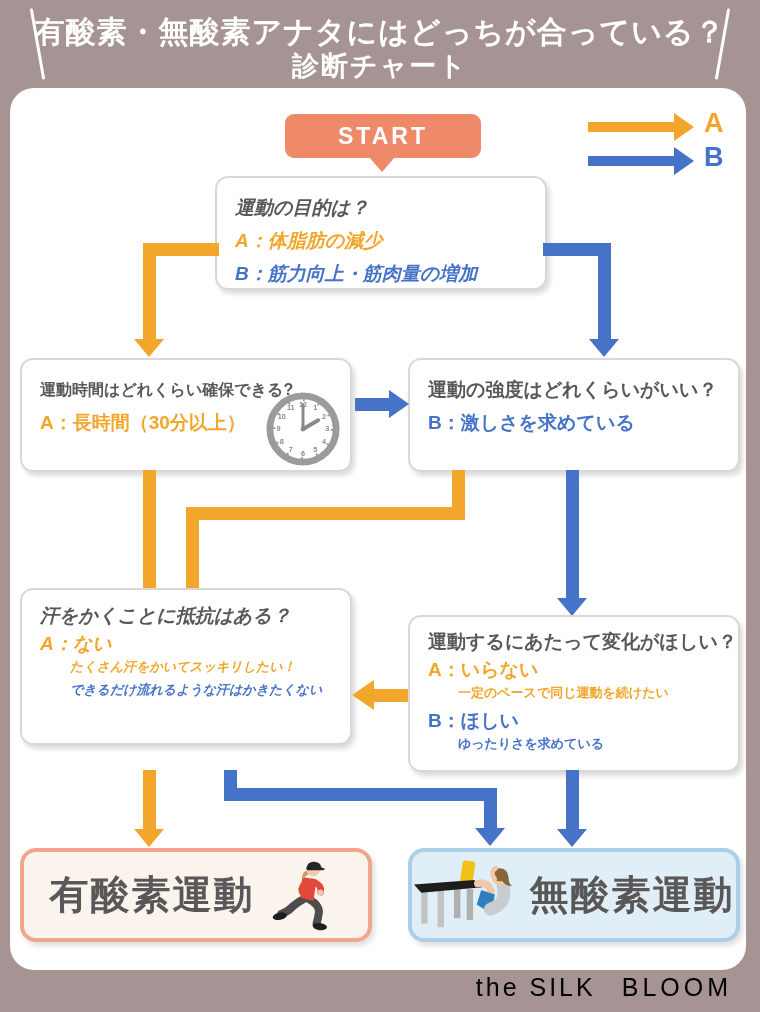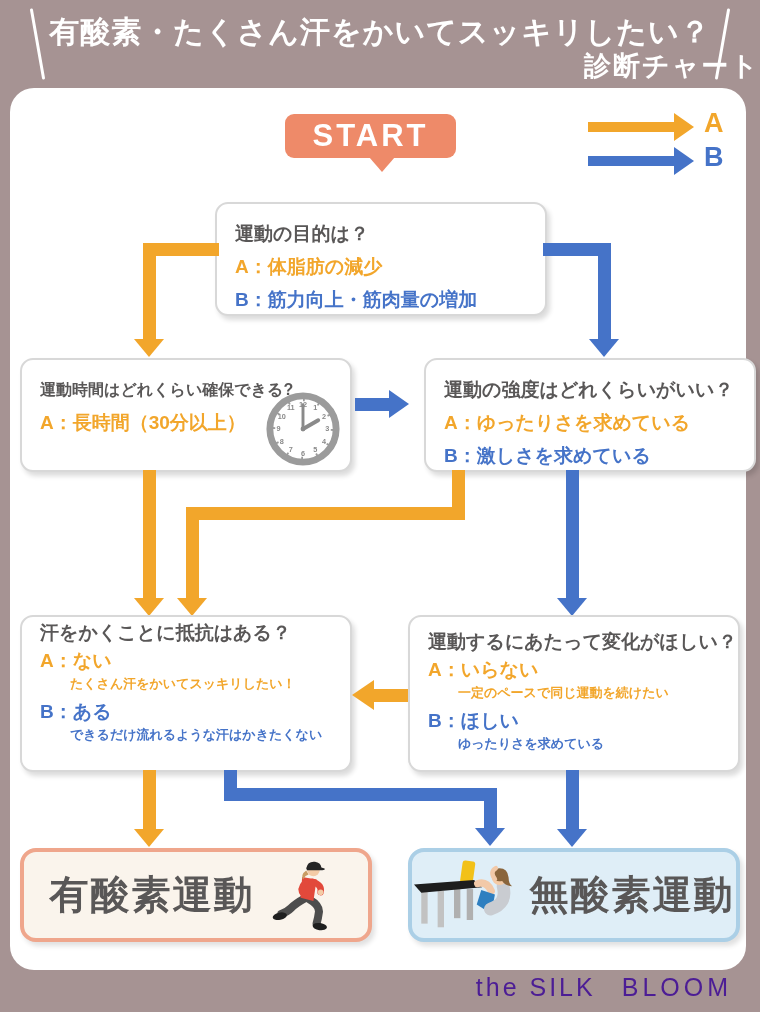--- a/index.html
+++ b/index.html
@@ -12,32 +12,32 @@
     position:absolute;left:10px;top:88px;width:736px;height:882px;
     background:#ffffff;border-radius:24px;
   }
   
   .title1{
     position:absolute;top:12px;left:0;width:760px;text-align:center;
     color:#ffffff;font-family:"Liberation Serif","DejaVu Serif",serif;
     font-size:30px;font-weight:bold;letter-spacing:1px;
   }
   .title2{
-    position:absolute;top:48px;left:0;width:760px;text-align:right;
+    position:absolute;top:48px;left:0;width:760px;text-align:center;
     color:#ffffff;font-family:"Liberation Serif","DejaVu Serif",serif;
     font-size:27px;font-weight:bold;letter-spacing:2px;
   }
   .slash{position:absolute;width:3px;height:72px;background:#ffffff;border-radius:2px;top:8px;}
   .slash-l{left:36px;transform:rotate(-10deg);}
   .slash-r{left:721px;transform:rotate(10deg);}
   
   .start{
-    position:absolute;left:285px;top:114px;width:171px;height:44px;
+    position:absolute;left:285px;top:114px;width:196px;height:44px;
     background:var(--salmon);border-radius:9px;
-    color:#fff;font-size:31px;letter-spacing:3px;font-weight:bold;
+    color:#fff;font-size:23px;letter-spacing:3px;font-weight:bold;
     display:flex;align-items:center;justify-content:center;
   }
   .start-tri{
     position:absolute;left:369px;top:157px;width:0;height:0;
     border-left:13px solid transparent;border-right:13px solid transparent;
     border-top:15px solid var(--salmon);
   }
   
   .box{
     position:absolute;background:#fff;border:2px solid #d8d8d8;border-radius:13px;
@@ -65,50 +65,50 @@
   .result{
     position:absolute;border-radius:16px;box-sizing:border-box;
     display:flex;align-items:center;justify-content:center;gap:16px;
     box-shadow:3px 4px 5px rgba(0,0,0,.12);
   }
   .result-aerobic{left:20px;top:848px;width:352px;height:94px;background:var(--aerobicbg);border:4px solid var(--aerobicborder);}
   .result-anaerobic{left:408px;top:848px;width:332px;height:94px;background:var(--anaerobicbg);border:4px solid var(--anaerobicborder);}
   .result-label{font-size:39px;font-weight:bold;color:var(--textgray);letter-spacing:2px;white-space:nowrap;}
   
   .footer{
-    position:absolute;top:973px;right:28px;color:#4c1d95;font-size:25px;
+    position:absolute;top:973px;right:28px;color:#000000;font-size:25px;
     display:flex;gap:26px;align-items:baseline;
   }
   .brand1{letter-spacing:3px;}
   .brand2{letter-spacing:4px;}
   .clock{position:absolute;right:8px;top:30px;}
 </style>
 </head>
 <body>
 
 <div class="panel"></div>
 
-<div class="title1">有酸素・たくさん汗をかいてスッキリしたい？</div>
+<div class="title1">有酸素・無酸素アナタにはどっちが合っている？</div>
 <div class="title2">診断チャート</div>
 <div class="slash slash-l"></div>
 <div class="slash slash-r"></div>
 
 <div class="start">
   <span>START</span>
 </div>
 <div class="start-tri"></div>
 
 <div class="ah thin orange" style="left:588px;top:122px;width:88px;"></div>
 <div class="head head-right orange" style="left:674px;top:113px;"></div>
 <div class="legend-label orange" style="left:704px;top:108px;">A</div>
 <div class="ah thin blue" style="left:588px;top:156px;width:88px;"></div>
 <div class="head head-right blue" style="left:674px;top:147px;"></div>
 <div class="legend-label blue" style="left:704px;top:142px;">B</div>
 
-<div class="box" style="left:215px;top:202px;width:332px;height:114px;">
+<div class="box" style="left:215px;top:176px;width:332px;height:114px;font-style:italic;">
   <div class="q">運動の目的は？</div>
   <div class="opt opt-a">A：体脂肪の減少</div>
   <div class="opt opt-b">B：筋力向上・筋肉量の増加</div>
 </div>
 
 <div class="ah orange" style="left:143px;top:243px;width:76px;"></div>
 <div class="av orange" style="left:143px;top:243px;height:97px;"></div>
 <div class="head head-down orange" style="left:134px;top:339px;"></div>
 <div class="ah blue" style="left:543px;top:243px;width:68px;"></div>
 <div class="av blue" style="left:598px;top:243px;height:97px;"></div>
@@ -133,43 +133,41 @@
       <text x="18.3" y="30">10</text>
       <text x="27.5" y="21">11</text>
       <text x="40" y="17.9">12</text>
     </g>
     <line x1="40" y1="40" x2="55.6" y2="31" stroke="#8a8a8a" stroke-width="4" stroke-linecap="round"></line>
     <line x1="40" y1="40" x2="40" y2="15" stroke="#8a8a8a" stroke-width="3" stroke-linecap="round"></line>
     <circle cx="40" cy="40" r="2.5" fill="#8a8a8a"></circle>
   </svg>
 </div>
 
-<div class="box" style="left:408px;top:358px;width:332px;height:114px;margin-left:16px;">
+<div class="box" style="left:408px;top:358px;width:332px;height:114px;">
   <div class="q">運動の強度はどれくらいがいい？</div>
-  <div class="opt opt-a">A：ゆったりさを求めている</div>
   <div class="opt opt-b">B：激しさを求めている</div>
 </div>
 
 <div class="ah blue" style="left:355px;top:398px;width:36px;"></div>
 <div class="head head-right blue" style="left:389px;top:390px;"></div>
 
 <div class="av orange" style="left:143px;top:470px;height:129px;"></div>
 <div class="head head-down orange" style="left:134px;top:598px;"></div>
 <div class="av orange" style="left:452px;top:470px;height:50px;"></div>
 <div class="ah orange" style="left:186px;top:507px;width:279px;"></div>
 <div class="av orange" style="left:186px;top:507px;height:92px;"></div>
 <div class="head head-down orange" style="left:177px;top:598px;"></div>
 <div class="av blue" style="left:566px;top:470px;height:129px;"></div>
 <div class="head head-down blue" style="left:557px;top:598px;"></div>
 
-<div class="box tight" style="left:20px;top:615px;width:332px;height:157px;padding-top:2px;">
+<div class="box tight" style="left:20px;top:588px;width:332px;height:157px;padding-top:12px;font-style:italic;">
   <div class="q">汗をかくことに抵抗はある？</div>
   <div class="opt opt-a">A：ない</div>
   <div class="sub opt-a">たくさん汗をかいてスッキリしたい！</div>
-  <div class="opt opt-b">B：ある</div>
   <div class="sub opt-b">できるだけ流れるような汗はかきたくない</div>
 </div>
 
 <div class="box tight" style="left:408px;top:615px;width:332px;height:157px;padding-top:11px;">
   <div class="q">運動するにあたって変化がほしい？</div>
   <div class="opt opt-a">A：いらない</div>
   <div class="sub opt-a">一定のペースで同じ運動を続けたい</div>
   <div class="opt opt-b">B：ほしい</div>
   <div class="sub opt-b">ゆったりさを求めている</div>
 </div>

